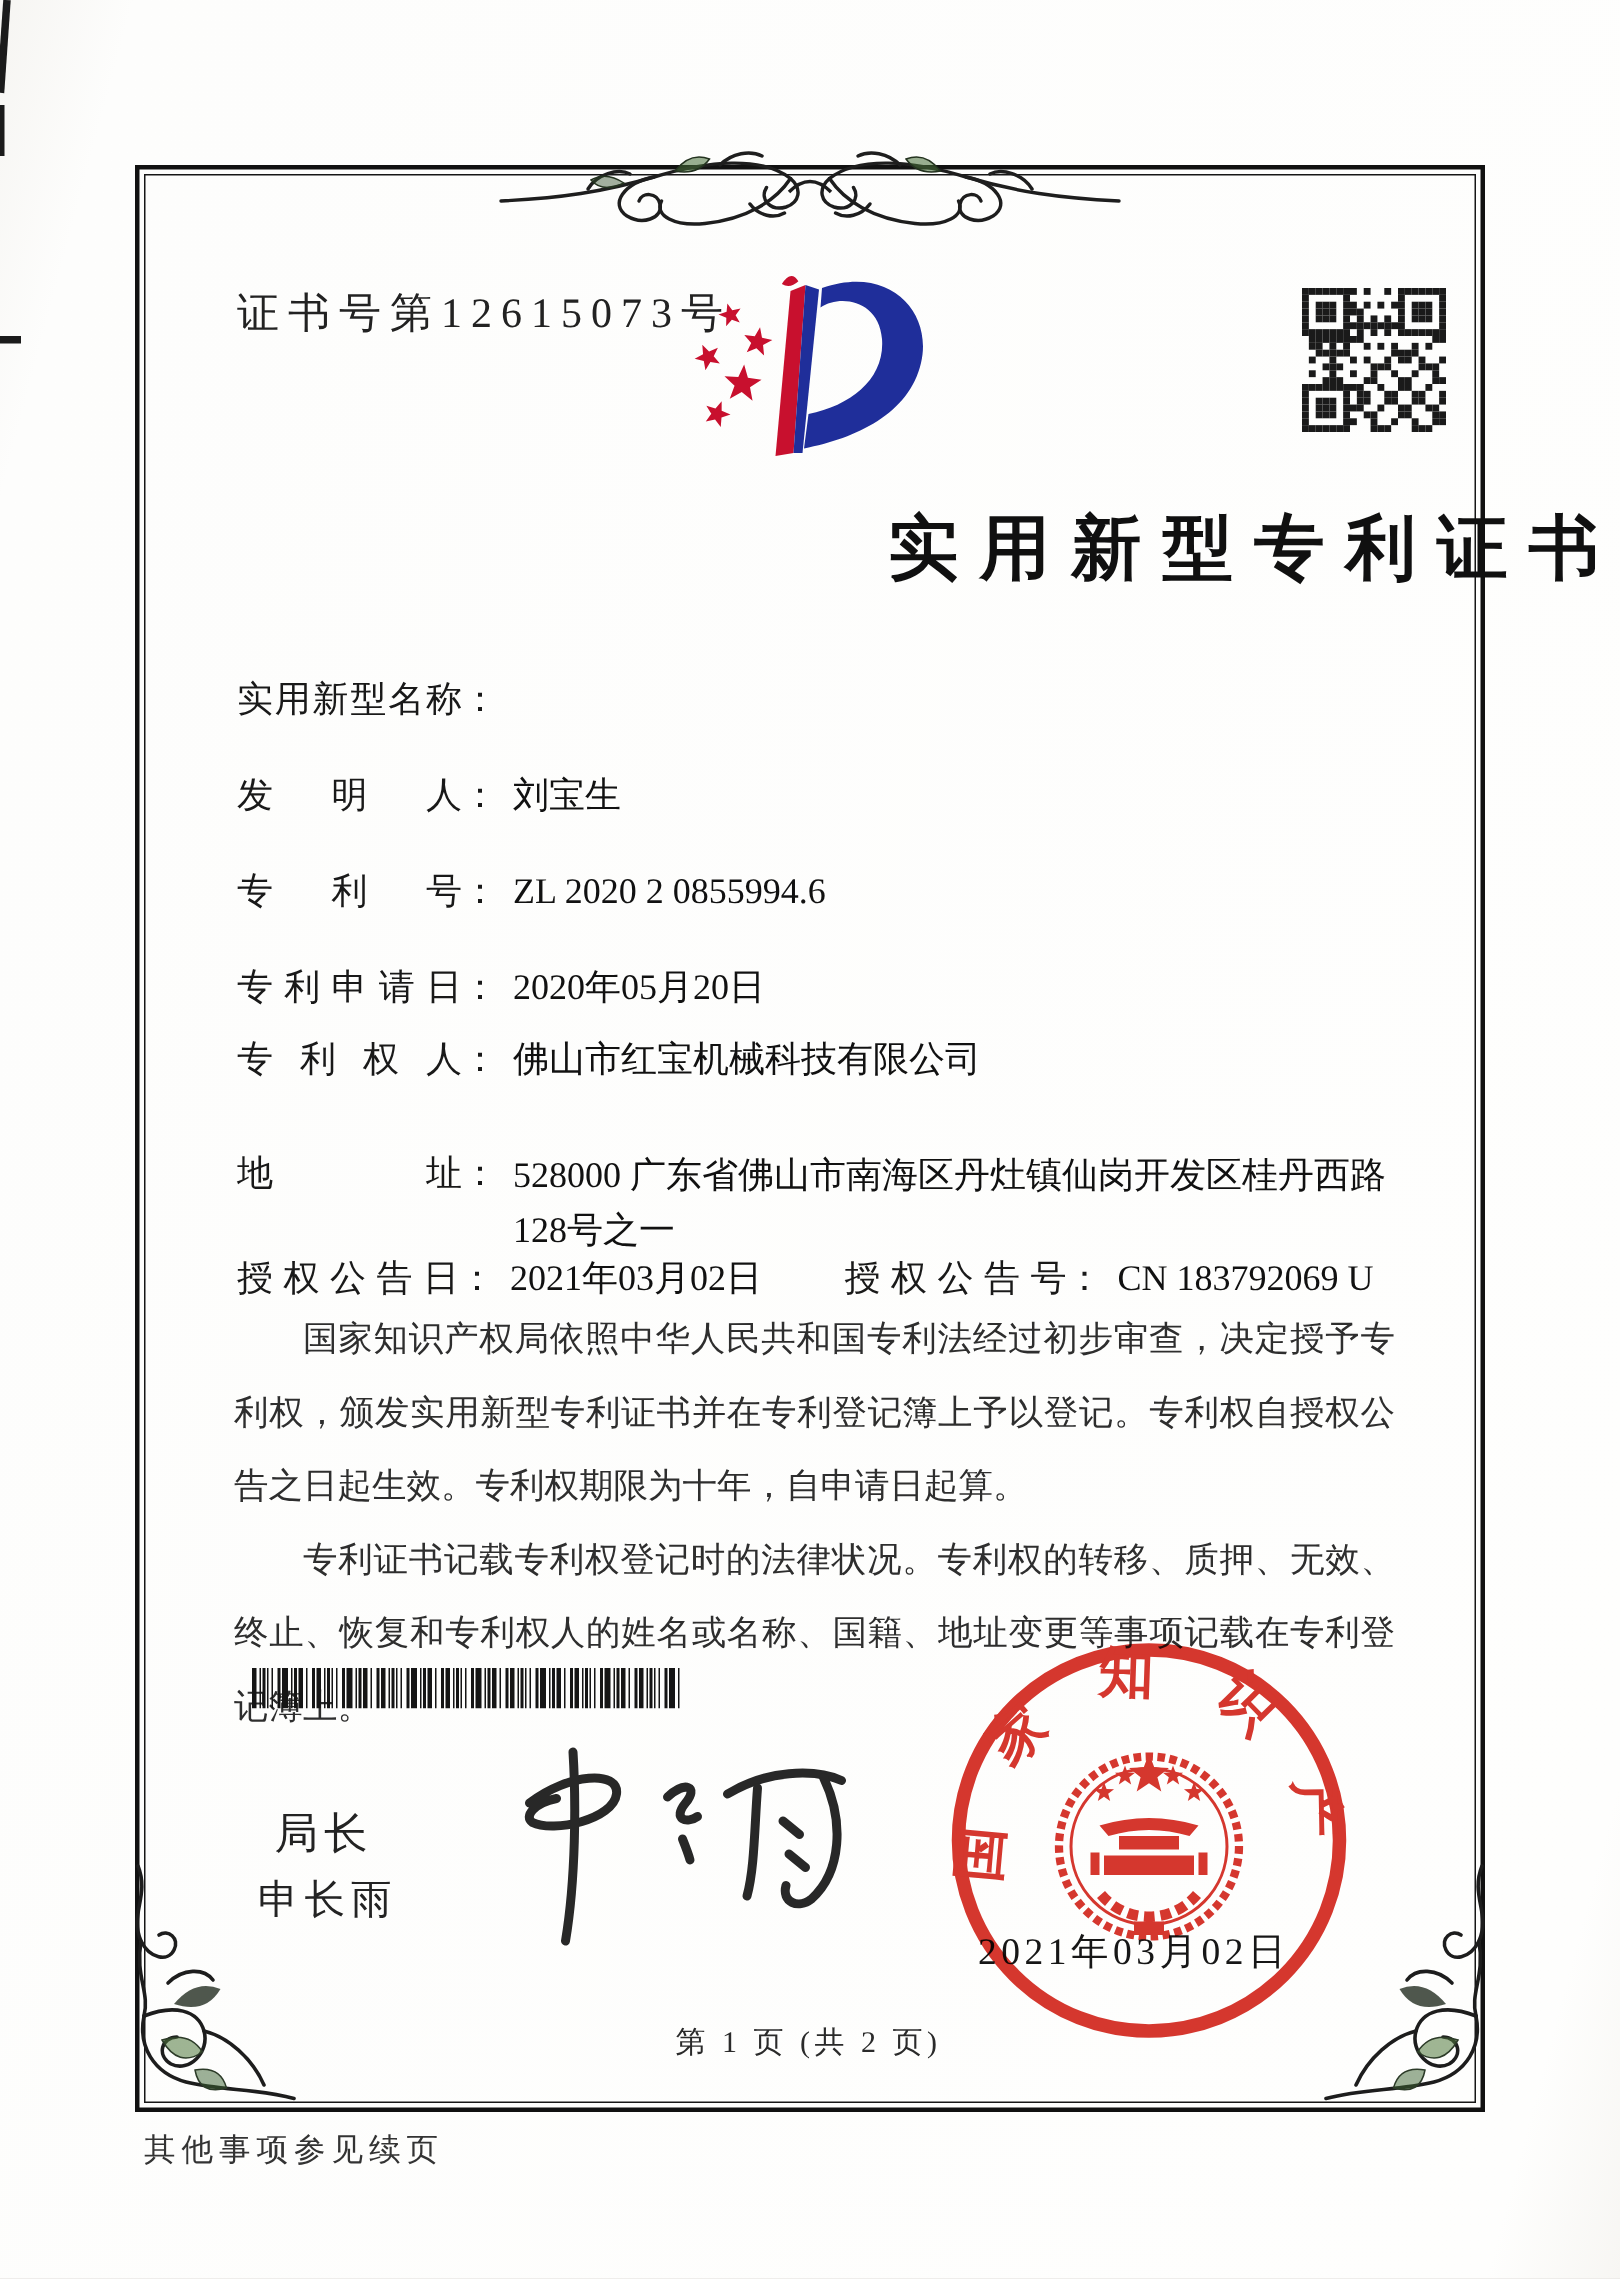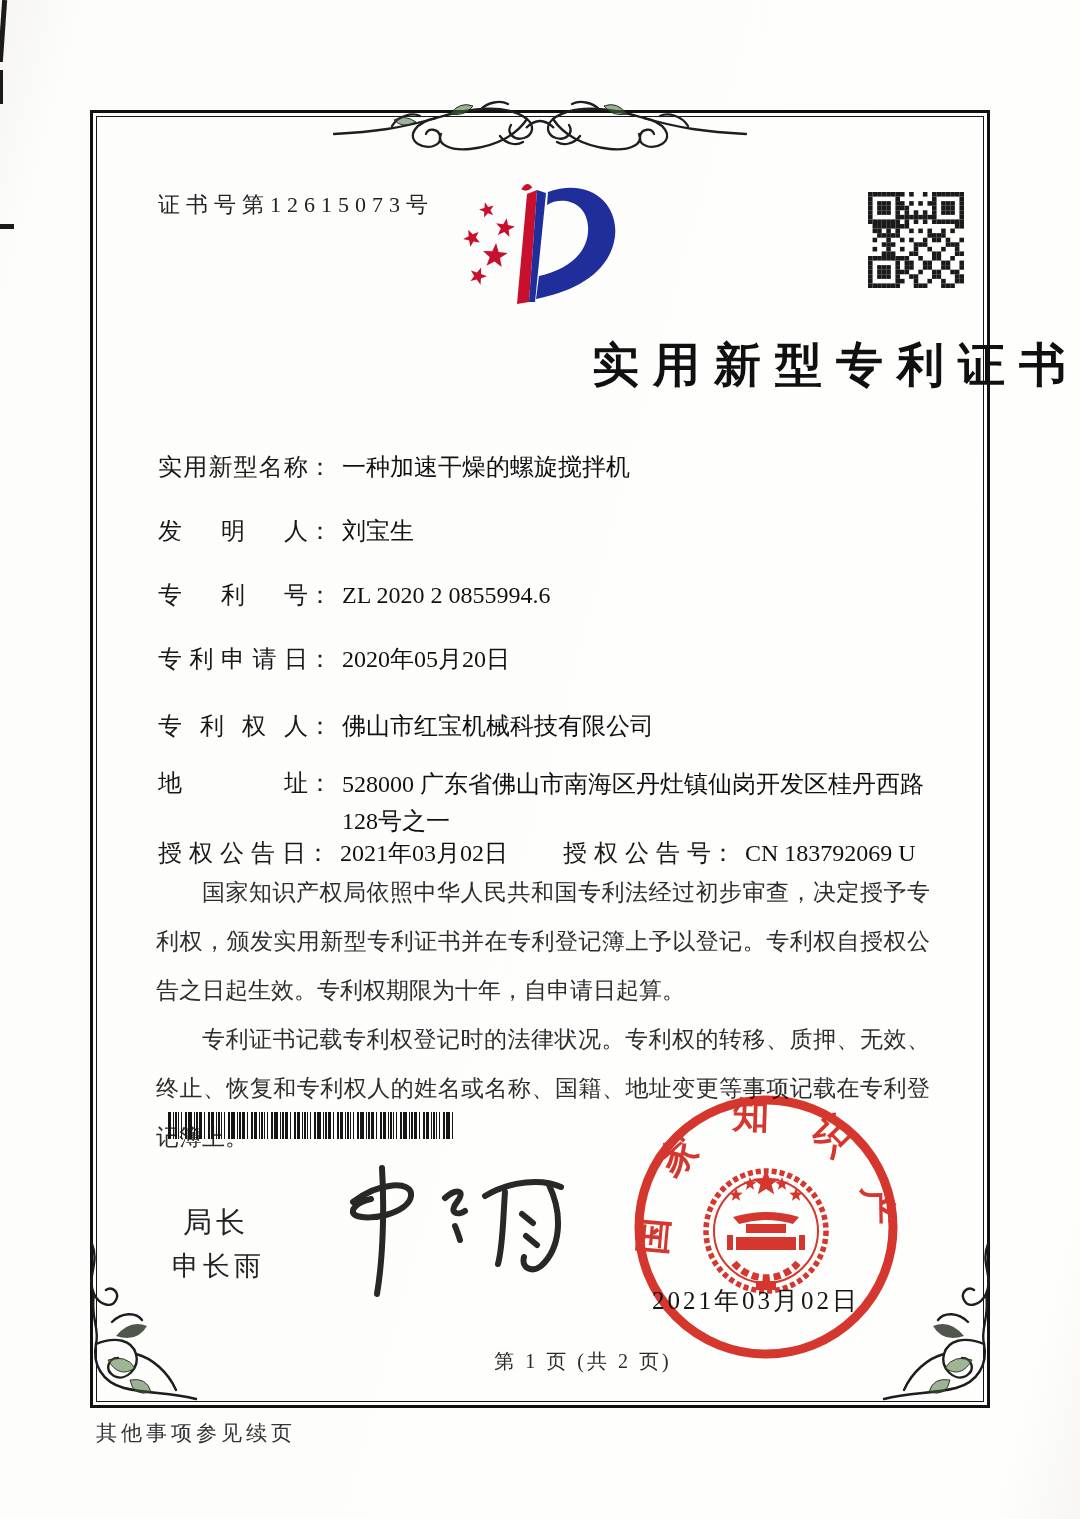--- a/index.html
+++ b/index.html
@@ -7,21 +7,21 @@
     position:relative;width:1080px;height:1519px;margin:0 auto;
     background:linear-gradient(105deg,#f6f5f2 0%,#fdfdfc 6%,#fefefd 94%,#f7f6f3 100%);
     font-family:"Liberation Serif","DejaVu Serif",serif;color:#1c1c1c;overflow:hidden;
   }
   .abs{position:absolute;}
   
   #frame{
     left:96px;top:116px;width:886px;height:1284px;
     border:1.5px solid #161616;outline:3px solid #111;outline-offset:3px;
   }
-  #cert-no{left:158px;top:190px;font-size:22px;letter-spacing:6px;color:#222;}
+  #cert-no{left:158px;top:190px;font-size:28px;letter-spacing:6px;color:#222;}
   #title{left:0;top:334px;width:100%;text-align:right;font-size:47px;font-weight:700;
          letter-spacing:14px;text-indent:14px;color:#101010;}
   
   .row{left:158px;width:772px;display:flex;align-items:flex-start;font-size:24px;line-height:34px;}
   .flabel{display:inline-block;width:150px;text-align:justify;text-align-last:justify;color:#191919;}
   .fcolon{display:inline-block;margin-right:10px;color:#191919;}
   .fvalue{color:#111;}
   .addr-val{width:585px;word-break:break-all;line-height:37px;}
   .pair{display:flex;align-items:flex-start;}
   .flabel.narrow{width:148px;}
@@ -29,21 +29,21 @@
   #body-text{left:156px;top:868px;width:774px;font-size:23px;line-height:49px;
              text-align:justify;color:#2e2e2e;}
   #body-text p{margin:0;text-indent:2em;}
   
   #barcode{left:168px;top:1112px;width:292px;height:27px;position:absolute;overflow:hidden;}
   #barcode i{position:absolute;top:0;height:100%;background:#151515;display:block;}
   #signer-title{left:183px;top:1203px;font-size:29px;letter-spacing:4px;font-family:Liberation Serif, serif;color:#232323;}
   #signer-name{left:172px;top:1248px;font-size:27px;letter-spacing:4px;font-family:"Liberation Sans","DejaVu Sans",sans-serif;color:#232323;}
   #seal-date{left:652px;top:1284px;font-size:25px;letter-spacing:3px;color:#161616;z-index:1;}
   #seal-svg{left:630px;top:1091px;z-index:2;mix-blend-mode:multiply;opacity:.93;}
-  #footer-page{left:96px;top:1348px;width:886px;text-align:center;font-size:20px;letter-spacing:3px;color:#2a2a2a;margin-left:44px;}
+  #footer-page{left:96px;top:1348px;width:886px;text-align:center;font-size:20px;letter-spacing:3px;color:#2a2a2a;}
   #cont-note{left:96px;top:1419px;width:886px;text-align:left;font-size:21px;letter-spacing:4px;color:#333;}
   .artifact{background:#1b1b1b;}
 </style>
 </head>
 <body>
 
 <div id="page">
 
   <div class="abs artifact" style="left:0;top:0;width:5px;height:62px;transform:rotate(4deg);"></div>
   <div class="abs artifact" style="left:0;top:70px;width:3px;height:34px;"></div>
@@ -341,38 +341,37 @@
       <rect x="73.14" y="91.43" width="4.57" height="4.57" fill="#1a1a1a"></rect>
       <rect x="77.71" y="91.43" width="4.57" height="4.57" fill="#1a1a1a"></rect>
       <rect x="82.29" y="91.43" width="4.57" height="4.57" fill="#1a1a1a"></rect>
     </svg>
 
   <div class="abs" id="title">实用新型专利证书</div>
 
   <div class="abs row" style="top:450px;">
     <span class="flabel">实用新型名称</span>
       <span class="fcolon">：</span>
-    <span class="fvalue">一种加速干燥的螺旋搅拌机</span>
   </div>
   <div class="abs row" style="top:514px;">
     <span class="flabel">发明人</span>
       <span class="fcolon">：</span>
     <span class="fvalue">刘宝生</span>
   </div>
   <div class="abs row" style="top:578px;">
     <span class="flabel">专利号</span>
       <span class="fcolon">：</span>
     <span class="fvalue">ZL 2020 2 0855994.6</span>
   </div>
   <div class="abs row" style="top:642px;">
     <span class="flabel">专利申请日</span>
       <span class="fcolon">：</span>
     <span class="fvalue">2020年05月20日</span>
   </div>
-  <div class="abs row" style="top:709px;">
+  <div class="abs row" style="top:690px;">
     <span class="flabel">专利权人</span>
       <span class="fcolon">：</span>
     <span class="fvalue">佛山市红宝机械科技有限公司</span>
   </div>
   <div class="abs row" style="top:766px;">
     <span class="flabel">地址</span>
       <span class="fcolon">：</span>
     <span class="fvalue addr-val">528000 广东省佛山市南海区丹灶镇仙岗开发区桂丹西路128号之一</span>
   </div>
   <div class="abs row" style="top:836px;">

